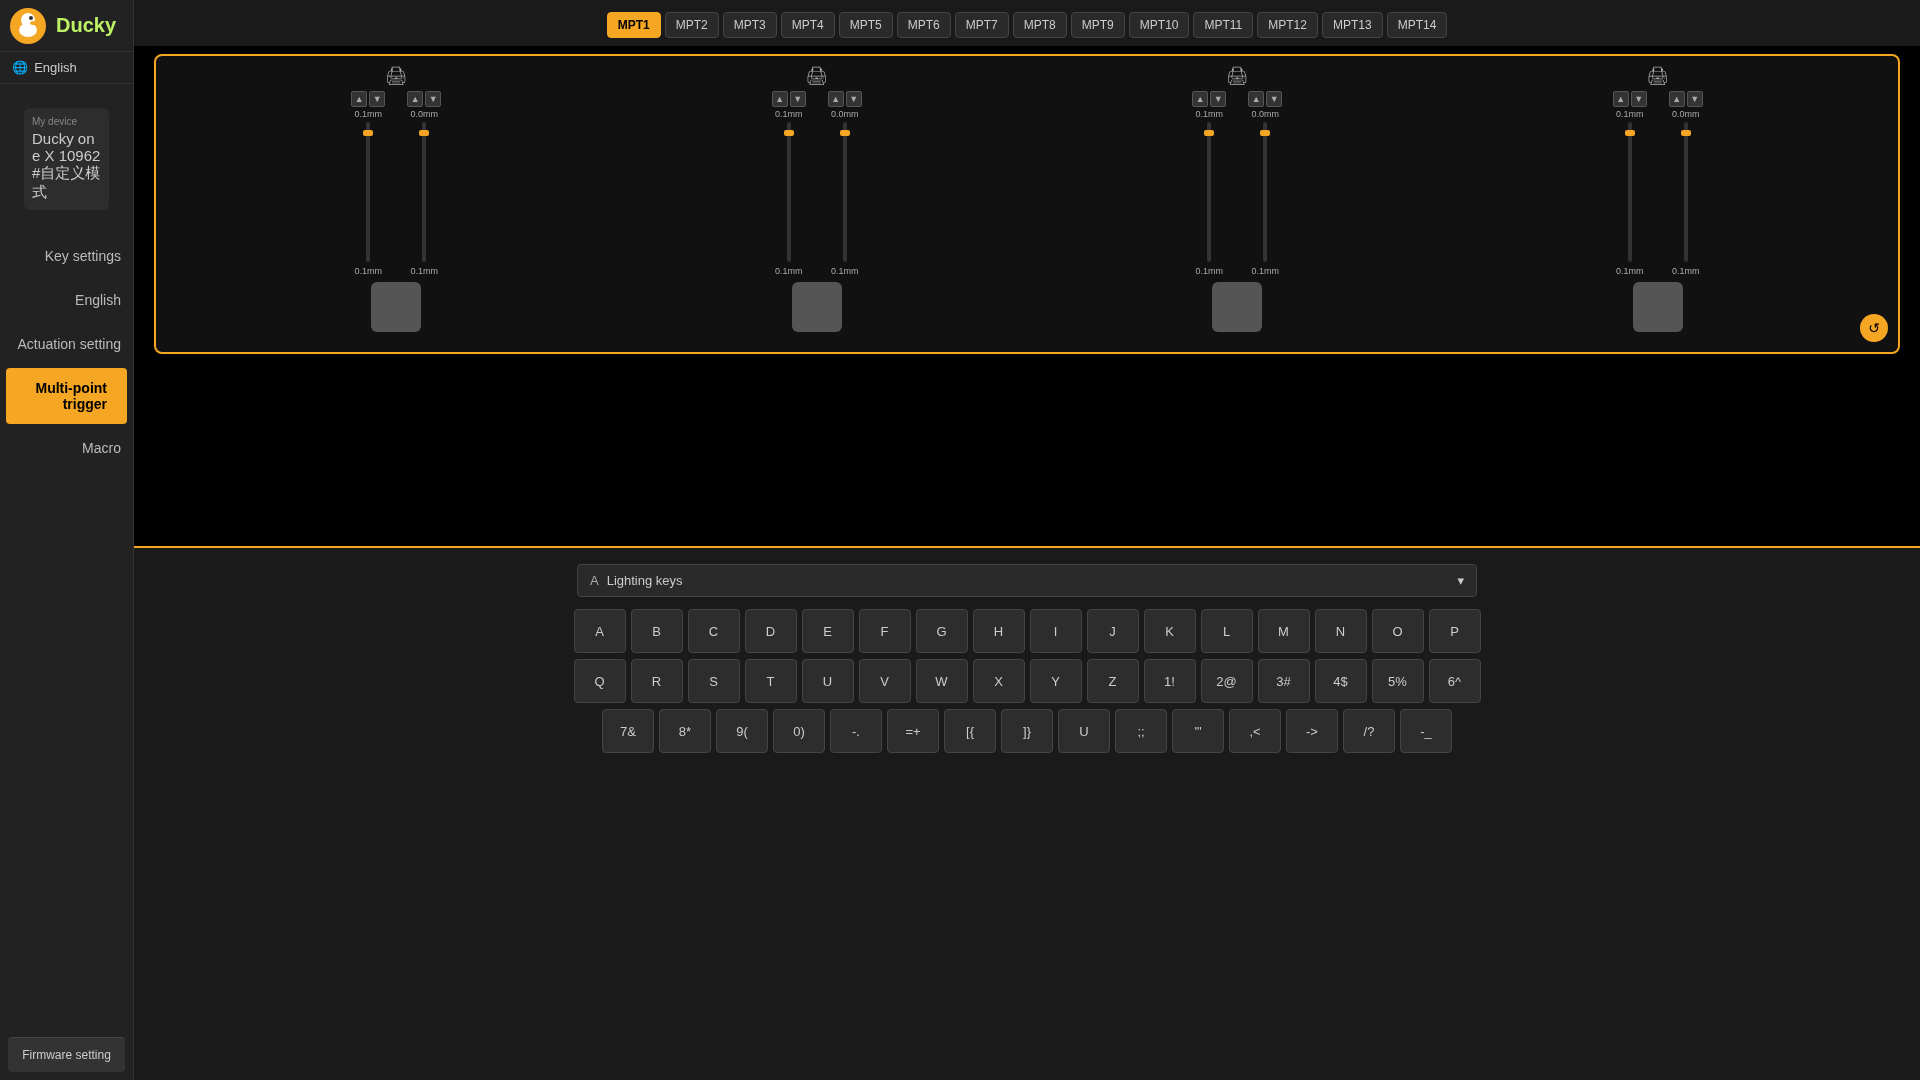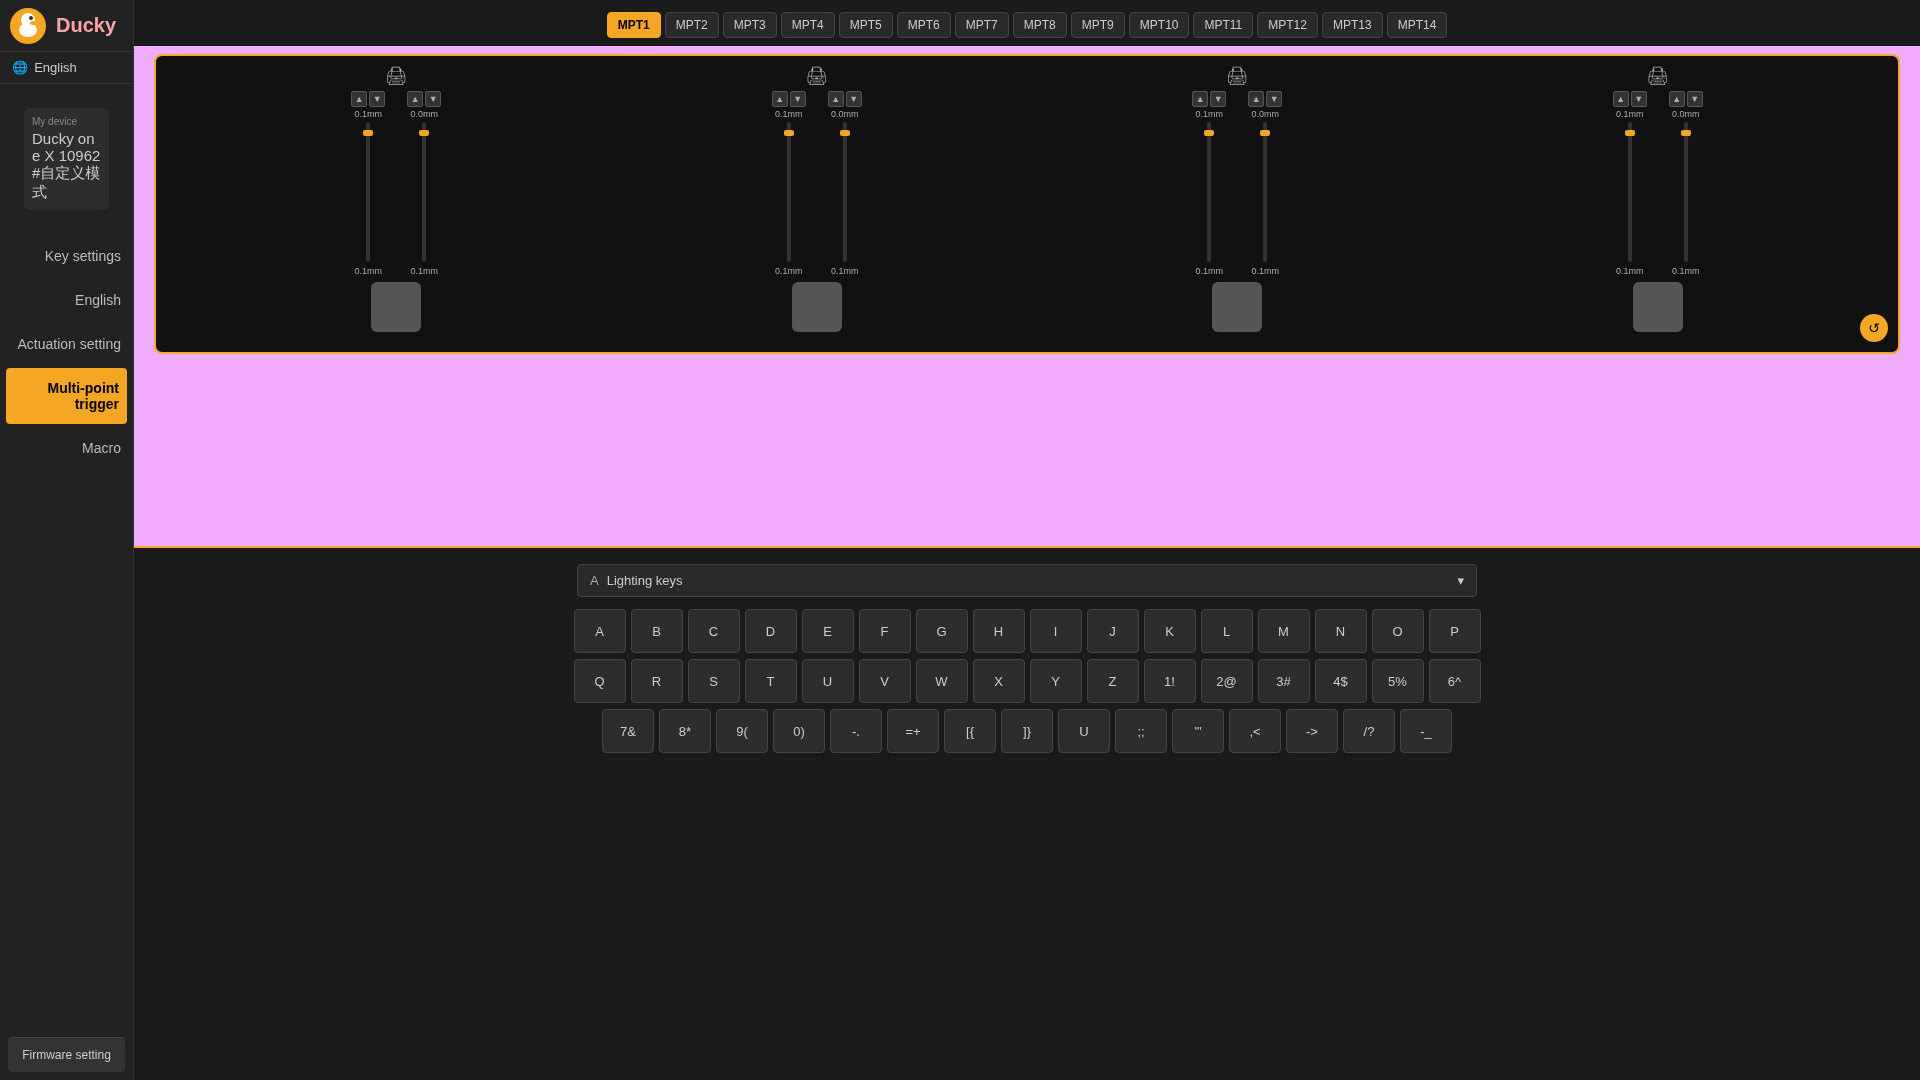--- a/index.html
+++ b/index.html
@@ -77,42 +77,42 @@
       cursor: pointer;
       text-align: right;
     }
 
     .nav-item.active {
       background: #f5a623;
       color: #000;
       font-weight: bold;
       border-radius: 4px;
       margin: 2px 6px;
-      padding: 12px 8px;
+      padding: 12px 20px;
     }
 
     #firmware-btn {
       margin-top: auto;
       padding: 10px 8px;
       background: #333;
       color: #ccc;
       font-size: 12px;
       text-align: center;
       cursor: pointer;
       border-top: 1px solid #444;
       border-radius: 4px;
       margin: auto 8px 8px 8px;
     }
 
     
     #main {
       flex: 1;
       display: flex;
       flex-direction: column;
-      background: #f0abfc;
+      background: #000000;
       height: 769px;
       overflow: hidden;
     }
 
     
     #mpt-tabs {
       display: flex;
       justify-content: center;
       gap: 4px;
       padding: 12px 0 8px 0;
@@ -322,21 +322,21 @@
 
 <div id="sidebar">
   <div id="logo-area">
     <svg id="logo-icon" viewBox="0 0 40 40" xmlns="http://www.w3.org/2000/svg">
       <circle cx="20" cy="20" r="18" fill="#f5a623"></circle>
       <ellipse cx="20" cy="24" rx="9" ry="7" fill="#fff"></ellipse>
       <circle cx="20" cy="14" r="7" fill="#fff"></circle>
       <circle cx="23" cy="12" r="2" fill="#333"></circle>
       <ellipse cx="26" cy="17" rx="4" ry="2" fill="#f5a623"></ellipse>
     </svg>
-    <span style="color:#fca5a5;font-size:20px;font-weight:bold;">Ducky</span>
+    <span style="color:#bef264;font-size:20px;font-weight:bold;">Ducky</span>
   </div>
 
   <div id="language-selector">
     <span>🌐</span>
     <span>English</span>
   </div>
 
   <div id="device-info">
     <div class="device-label">My device</div>
     <div class="device-name">Ducky one X 10962#自定义模式</div>

